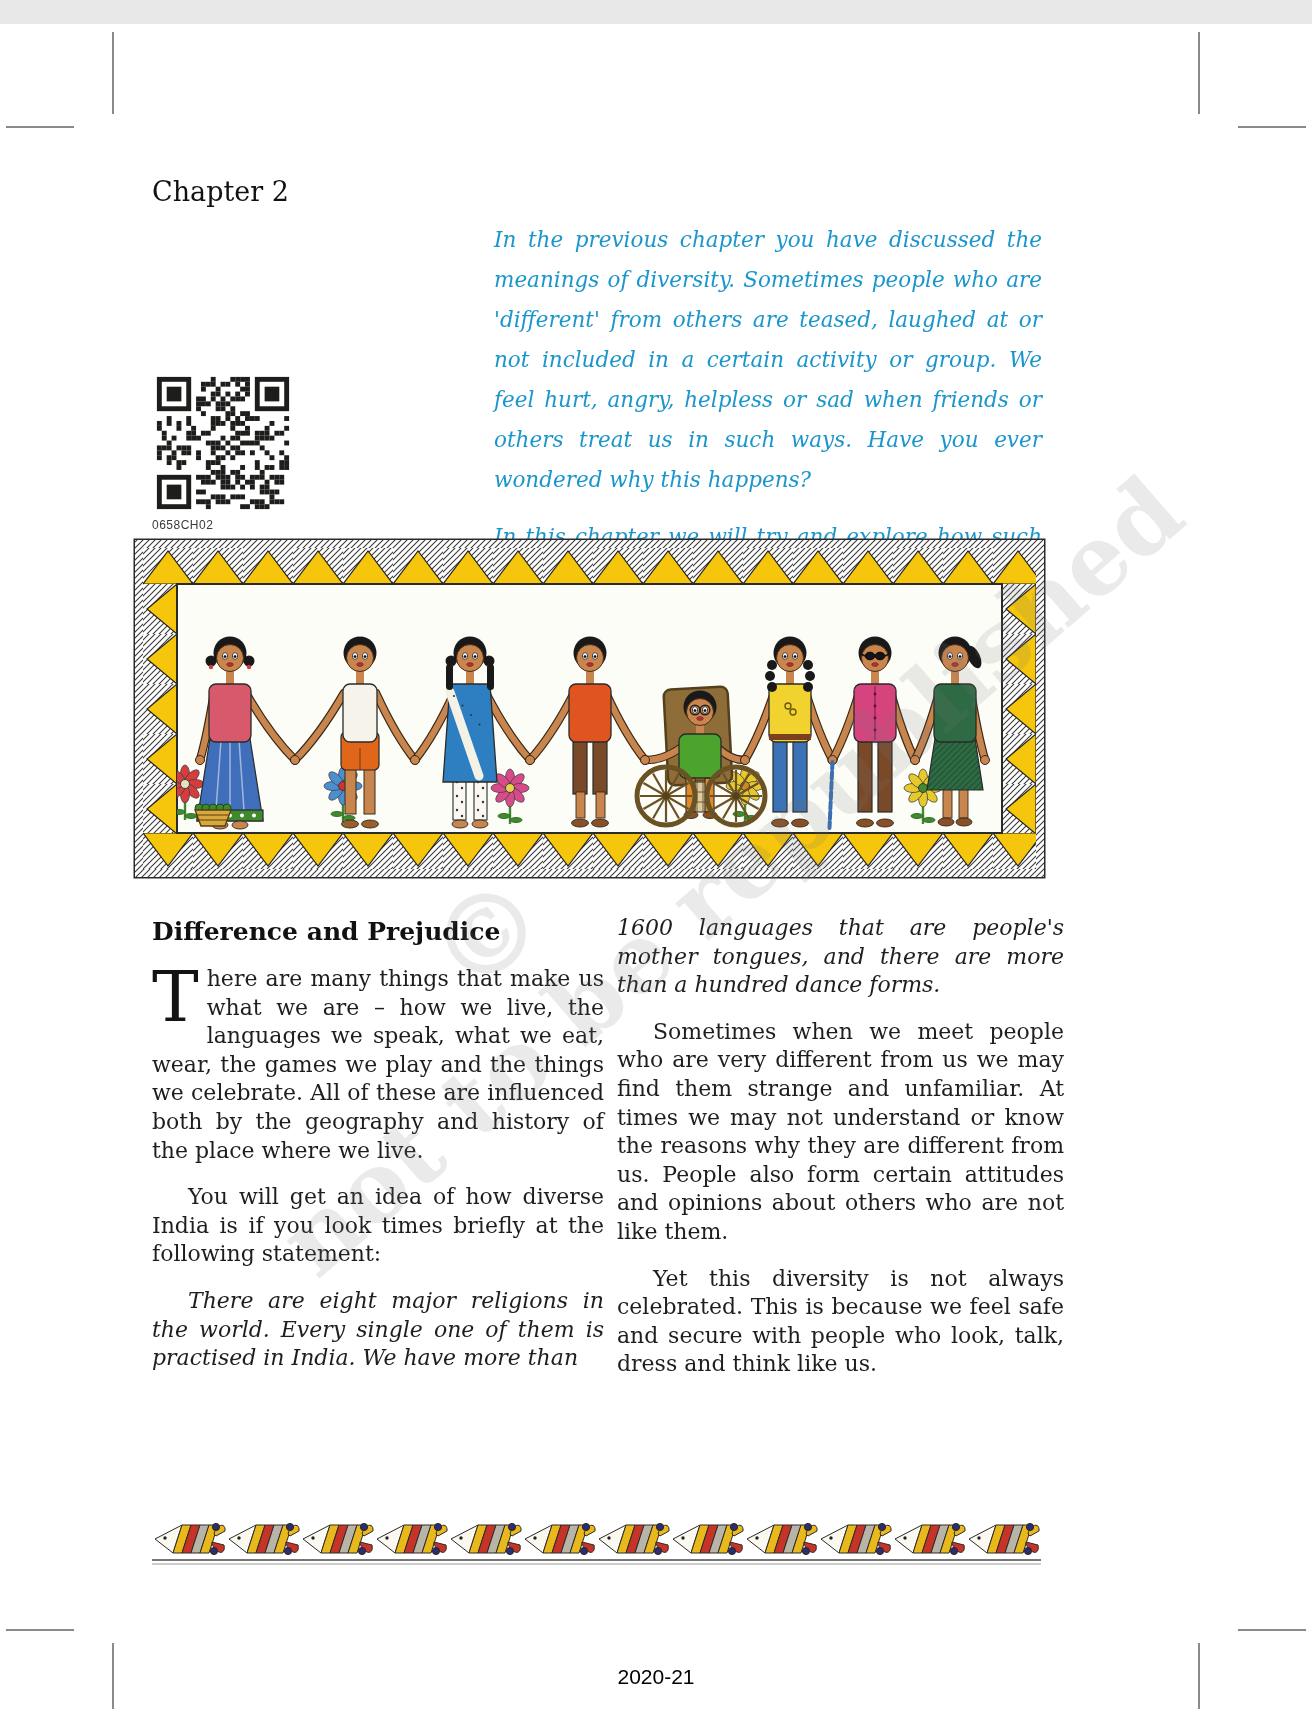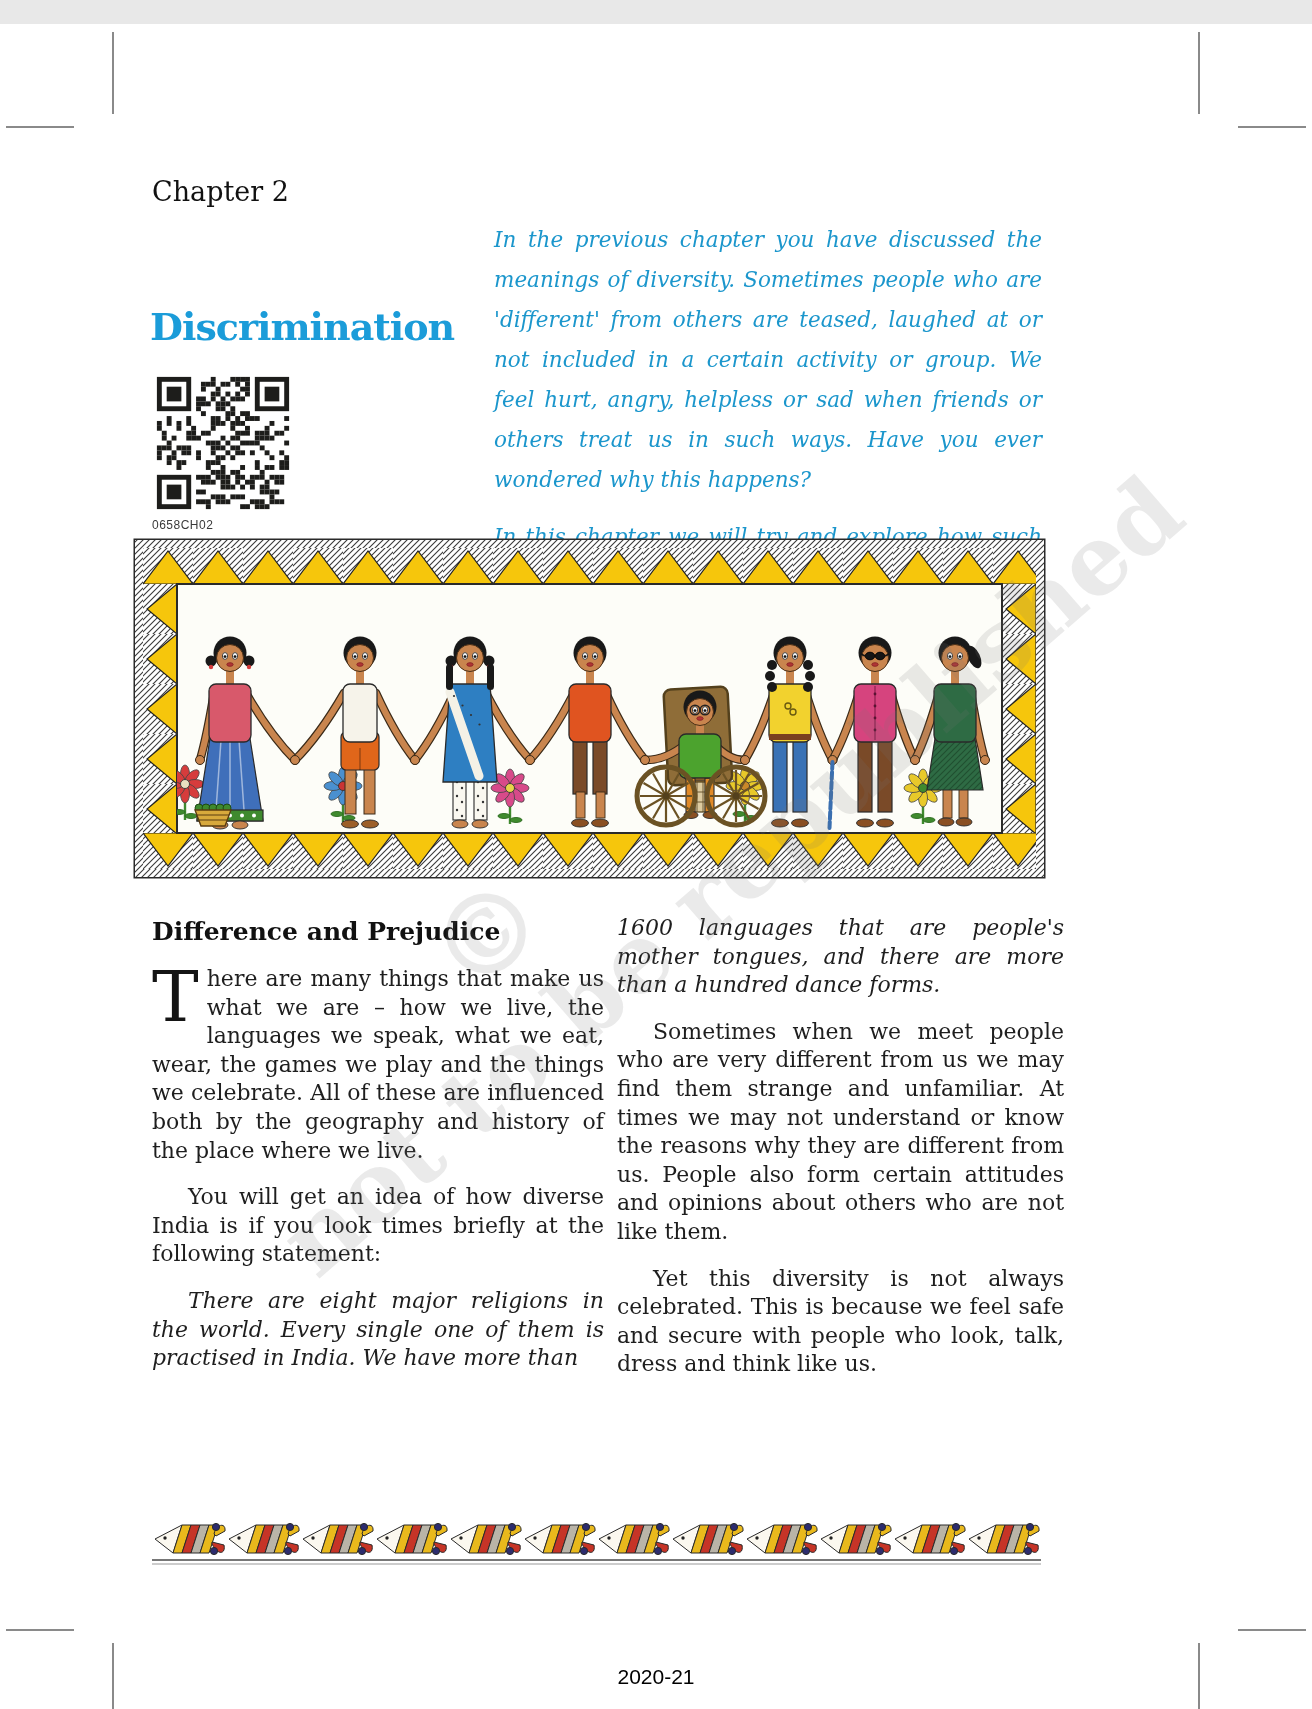--- a/index.html
+++ b/index.html
@@ -43,21 +43,20 @@
   <div class="crop" style="left:1198px;top:8px;width:2px;height:82px;"></div>
   <div class="crop" style="left:1238px;top:102px;width:68px;height:2px;"></div>
   <div class="crop" style="left:112px;top:1619px;width:2px;height:82px;"></div>
   <div class="crop" style="left:6px;top:1605px;width:68px;height:2px;"></div>
   <div class="crop" style="left:1198px;top:1619px;width:2px;height:82px;"></div>
   <div class="crop" style="left:1238px;top:1605px;width:68px;height:2px;"></div>
 
   <div class="chapter-label">Chapter 2</div>
   <div class="chapter-title">
     <br>
-    <span>Discrimination</span>
   </div>
 
   <div class="qr-wrap">
     <svg id="qr-svg" width="142" height="142" viewBox="0 0 29 29">
         <rect x="0" y="0" width="29" height="29" fill="#ffffff"></rect>
         <rect x="12" y="1" width="1" height="1" fill="#1d1d1b"></rect>
         <rect x="16" y="1" width="1" height="1" fill="#1d1d1b"></rect>
         <rect x="17" y="1" width="1" height="1" fill="#1d1d1b"></rect>
         <rect x="18" y="1" width="1" height="1" fill="#1d1d1b"></rect>
         <rect x="19" y="1" width="1" height="1" fill="#1d1d1b"></rect>

